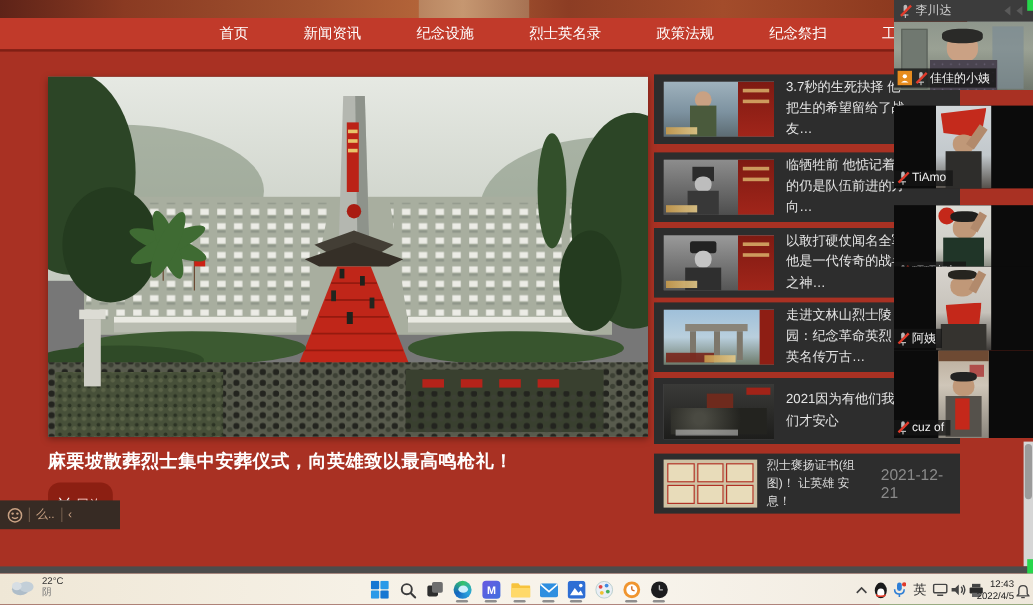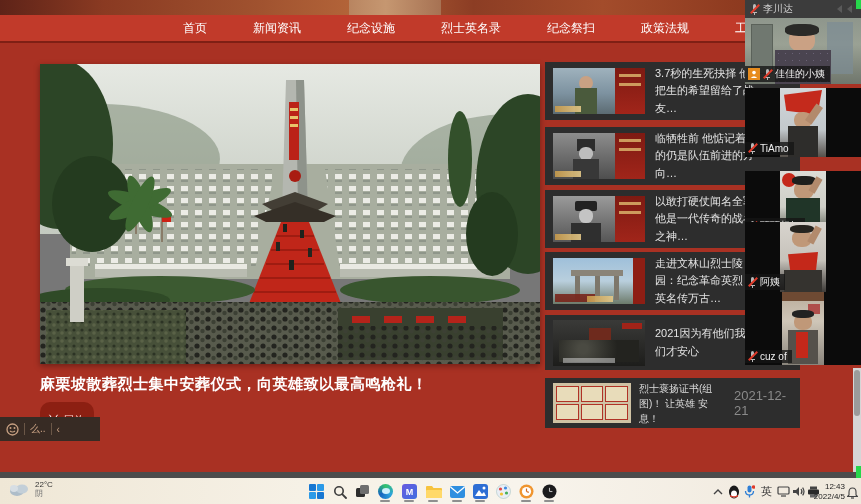--- a/index.html
+++ b/index.html
@@ -75,22 +75,22 @@
 <div id="screen">
 
   <div class="abs" id="top-banner"></div>
   <div class="abs" id="banner-block"></div>
 
   <div class="abs" id="navbar">
     <div class="nav-item">首页</div>
     <div class="nav-item">新闻资讯</div>
     <div class="nav-item">纪念设施</div>
     <div class="nav-item">烈士英名录</div>
+    <div class="nav-item">政策法规</div>
     <div class="nav-item">纪念祭扫</div>
-    <div class="nav-item">政策法规</div>
     <div class="nav-item">工作动态</div>
     <div class="nav-item active">视频直播</div>
   </div>
   <div class="abs" id="nav-underline"></div>
 
   <div class="abs" id="video-card">
     <svg width="500" height="300" viewBox="0 0 500 300">
       <defs>
         <linearGradient id="sky" x1="0" y1="0" x2="0" y2="1">
           <stop offset="0" stop-color="#e6e9e3"></stop>
@@ -301,21 +301,21 @@
           <span class="stem"></span>
           <span class="slash"></span>
         </span>
       <span class="name">李川达</span>
       <svg width="22" height="10" viewBox="0 0 22 10">
         <polygon points="3,5 8,1 8,9" fill="#5a5a5a"></polygon>
           <polygon points="13,5 18,1 18,9" fill="#5a5a5a"></polygon>
       </svg>
     </div>
 
-    <div class="cam" style="top:18px;height:66px;">
+    <div class="cam" style="top:18px;height:57px;">
       <div style="position:absolute;inset:0;background:linear-gradient(180deg,#8e968c 0%,#9aa194 40%,#6f766c 100%);"></div>
       <div style="position:absolute;left:6px;top:6px;width:20px;height:48px;background:#707870;border:1px solid #5b625a;"></div>
       <div style="position:absolute;right:8px;top:4px;width:26px;height:52px;background:#7c8c94;opacity:.7;"></div>
       <div style="position:absolute;left:44px;top:10px;width:26px;height:24px;border-radius:45%;background:#caa184;"></div>
       <div style="position:absolute;left:40px;top:6px;width:34px;height:12px;border-radius:40%;background:#2a2a28;"></div>
       <div style="position:absolute;left:30px;top:32px;width:56px;height:38px;background:#4a4450;background-image:radial-gradient(circle,#6a6276 15%,transparent 16%);background-size:7px 7px;"></div>
       <div class="cam-label">
         <span class="presenter">
           <svg width="8" height="8" viewBox="0 0 8 8">
               <circle cx="4" cy="2.6" r="1.8" fill="#fff"></circle>

